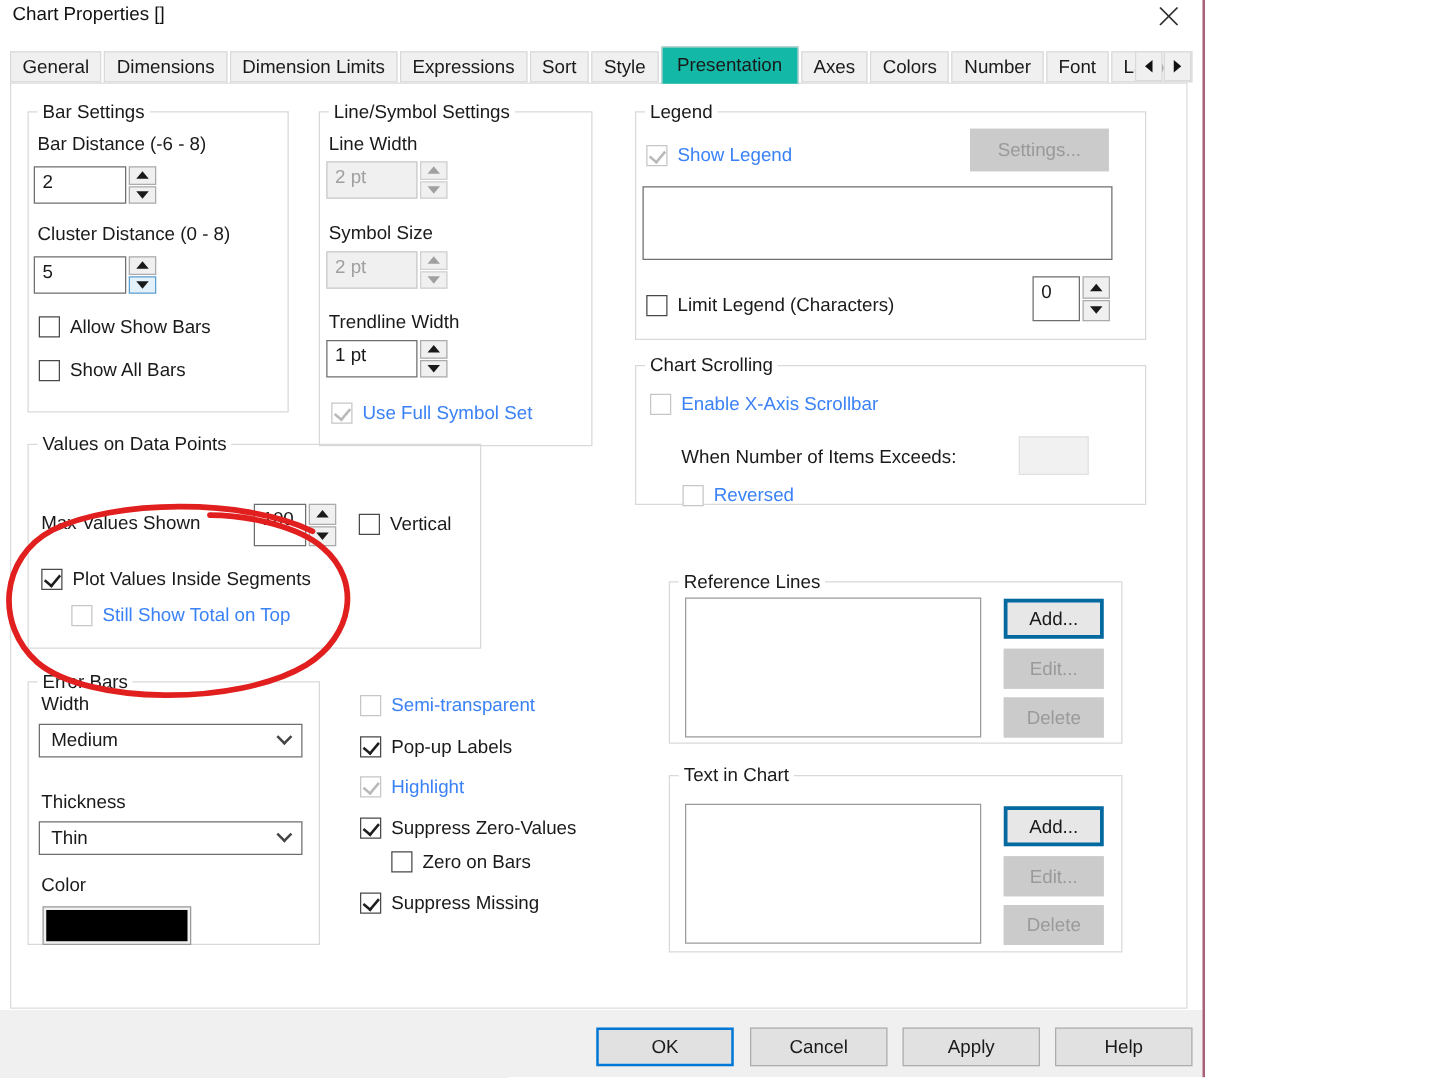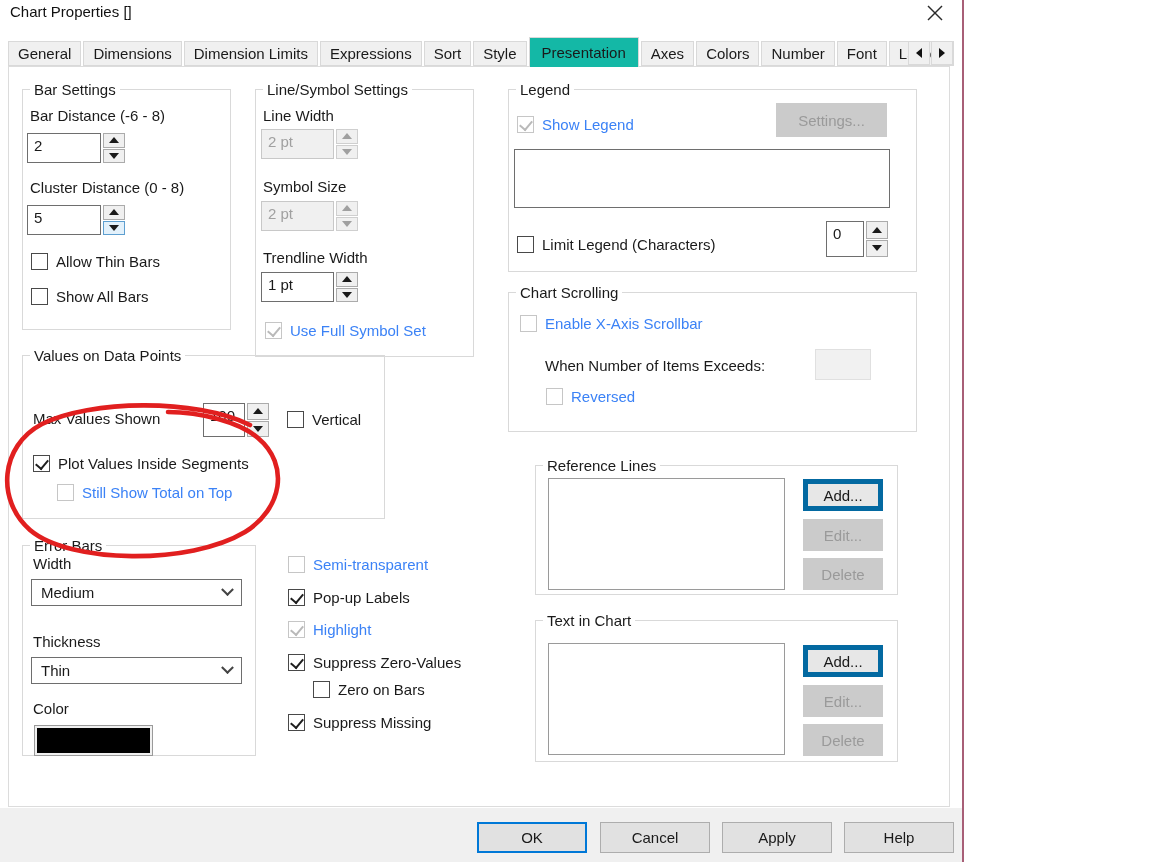--- a/index.html
+++ b/index.html
@@ -45,21 +45,21 @@
   .spin.dis .sbtn { border-color:#cfcfcf; }
   .spin.dis .tri-up { border-bottom-color:#a0a0a0; }
   .spin.dis .tri-dn { border-top-color:#a0a0a0; }
 
   
   .dd { position:absolute; border:1px solid #6e6e6e; background:#fff; display:flex; align-items:center; justify-content:space-between; padding:0 9px; font-size:15px; z-index:2; }
   .chev { width:9px; height:9px; border-right:2px solid #444; border-bottom:2px solid #444; transform:rotate(45deg) translate(-2px,-2px); }
 
   .listbox { position:absolute; background:#fff; border:1px solid #8a8a8a; z-index:2; }
 
-  .btn { position:absolute; background:#e7e7e7; border:5px solid #0369a1; display:flex; align-items:center; justify-content:center; font-size:15px; z-index:2; }
+  .btn { position:absolute; background:#e7e7e7; border:3px solid #0369a1; display:flex; align-items:center; justify-content:center; font-size:15px; z-index:2; }
   .btn.dis { background:#cbcbcb; border-color:#cbcbcb; color:#9a9a9a; }
   .footer { position:absolute; left:0; top:808px; width:962px; height:54px; background:#f0f0f0; z-index:1; }
   .fbtn { position:absolute; top:822px; width:110px; height:31px; background:#e1e1e1; border:1px solid #adadad; display:flex; align-items:center; justify-content:center; font-size:15px; z-index:2; }
   .fbtn.primary { border:2px solid #0078d7; }
 
   .swatch-frame { position:absolute; left:34px; top:725px; width:119px; height:31px; border:1px solid #9a9a9a; background:#f0f0f0; padding:2px; z-index:2; }
   .swatch-fill { width:100%; height:100%; }
 
   .dis-field { position:absolute; background:#f1f1f1; border:1px solid #e0e0e0; z-index:2; }
 
@@ -127,21 +127,21 @@
       <div class="sbtn">
           <span class="tri-up"></span>
         </div>
       <div class="sbtn hov">
           <span class="tri-dn"></span>
         </div>
     </div>
   </div>
   <div class="cb" style="left:31px; top:253px;">
     <span class="box"></span>
-    <span>Allow Thin Bars</span>
+    <span>Allow Show Bars</span>
   </div>
   <div class="cb" style="left:31px; top:288px;">
     <span class="box"></span>
     <span>Show All Bars</span>
   </div>
 
   <div class="group" style="left:255px; top:89px; width:219px; height:268px;">
     <div class="gtitle">Line/Symbol Settings</div>
   </div>
   <div class="lbl" style="left:263px; top:107px;">Line Width</div>
@@ -203,21 +203,21 @@
     <div class="btns">
       <div class="sbtn">
           <span class="tri-up"></span>
         </div>
       <div class="sbtn">
           <span class="tri-dn"></span>
         </div>
     </div>
   </div>
 
-  <div class="group" style="left:508px; top:292px; width:409px; height:140px;">
+  <div class="group" style="left:508px; top:292px; width:409px; height:112px;">
     <div class="gtitle">Chart Scrolling</div>
   </div>
   <div class="cb dis" style="left:520px; top:315px;">
     <span class="box"></span>
     <span>Enable X-Axis Scrollbar</span>
   </div>
   <div class="lbl" style="left:545px; top:357px;">When Number of Items Exceeds:</div>
   <div class="dis-field" style="left:815px; top:349px; width:56px; height:31px;"></div>
   <div class="cb dis" style="left:546px; top:388px;">
     <span class="box"></span>

